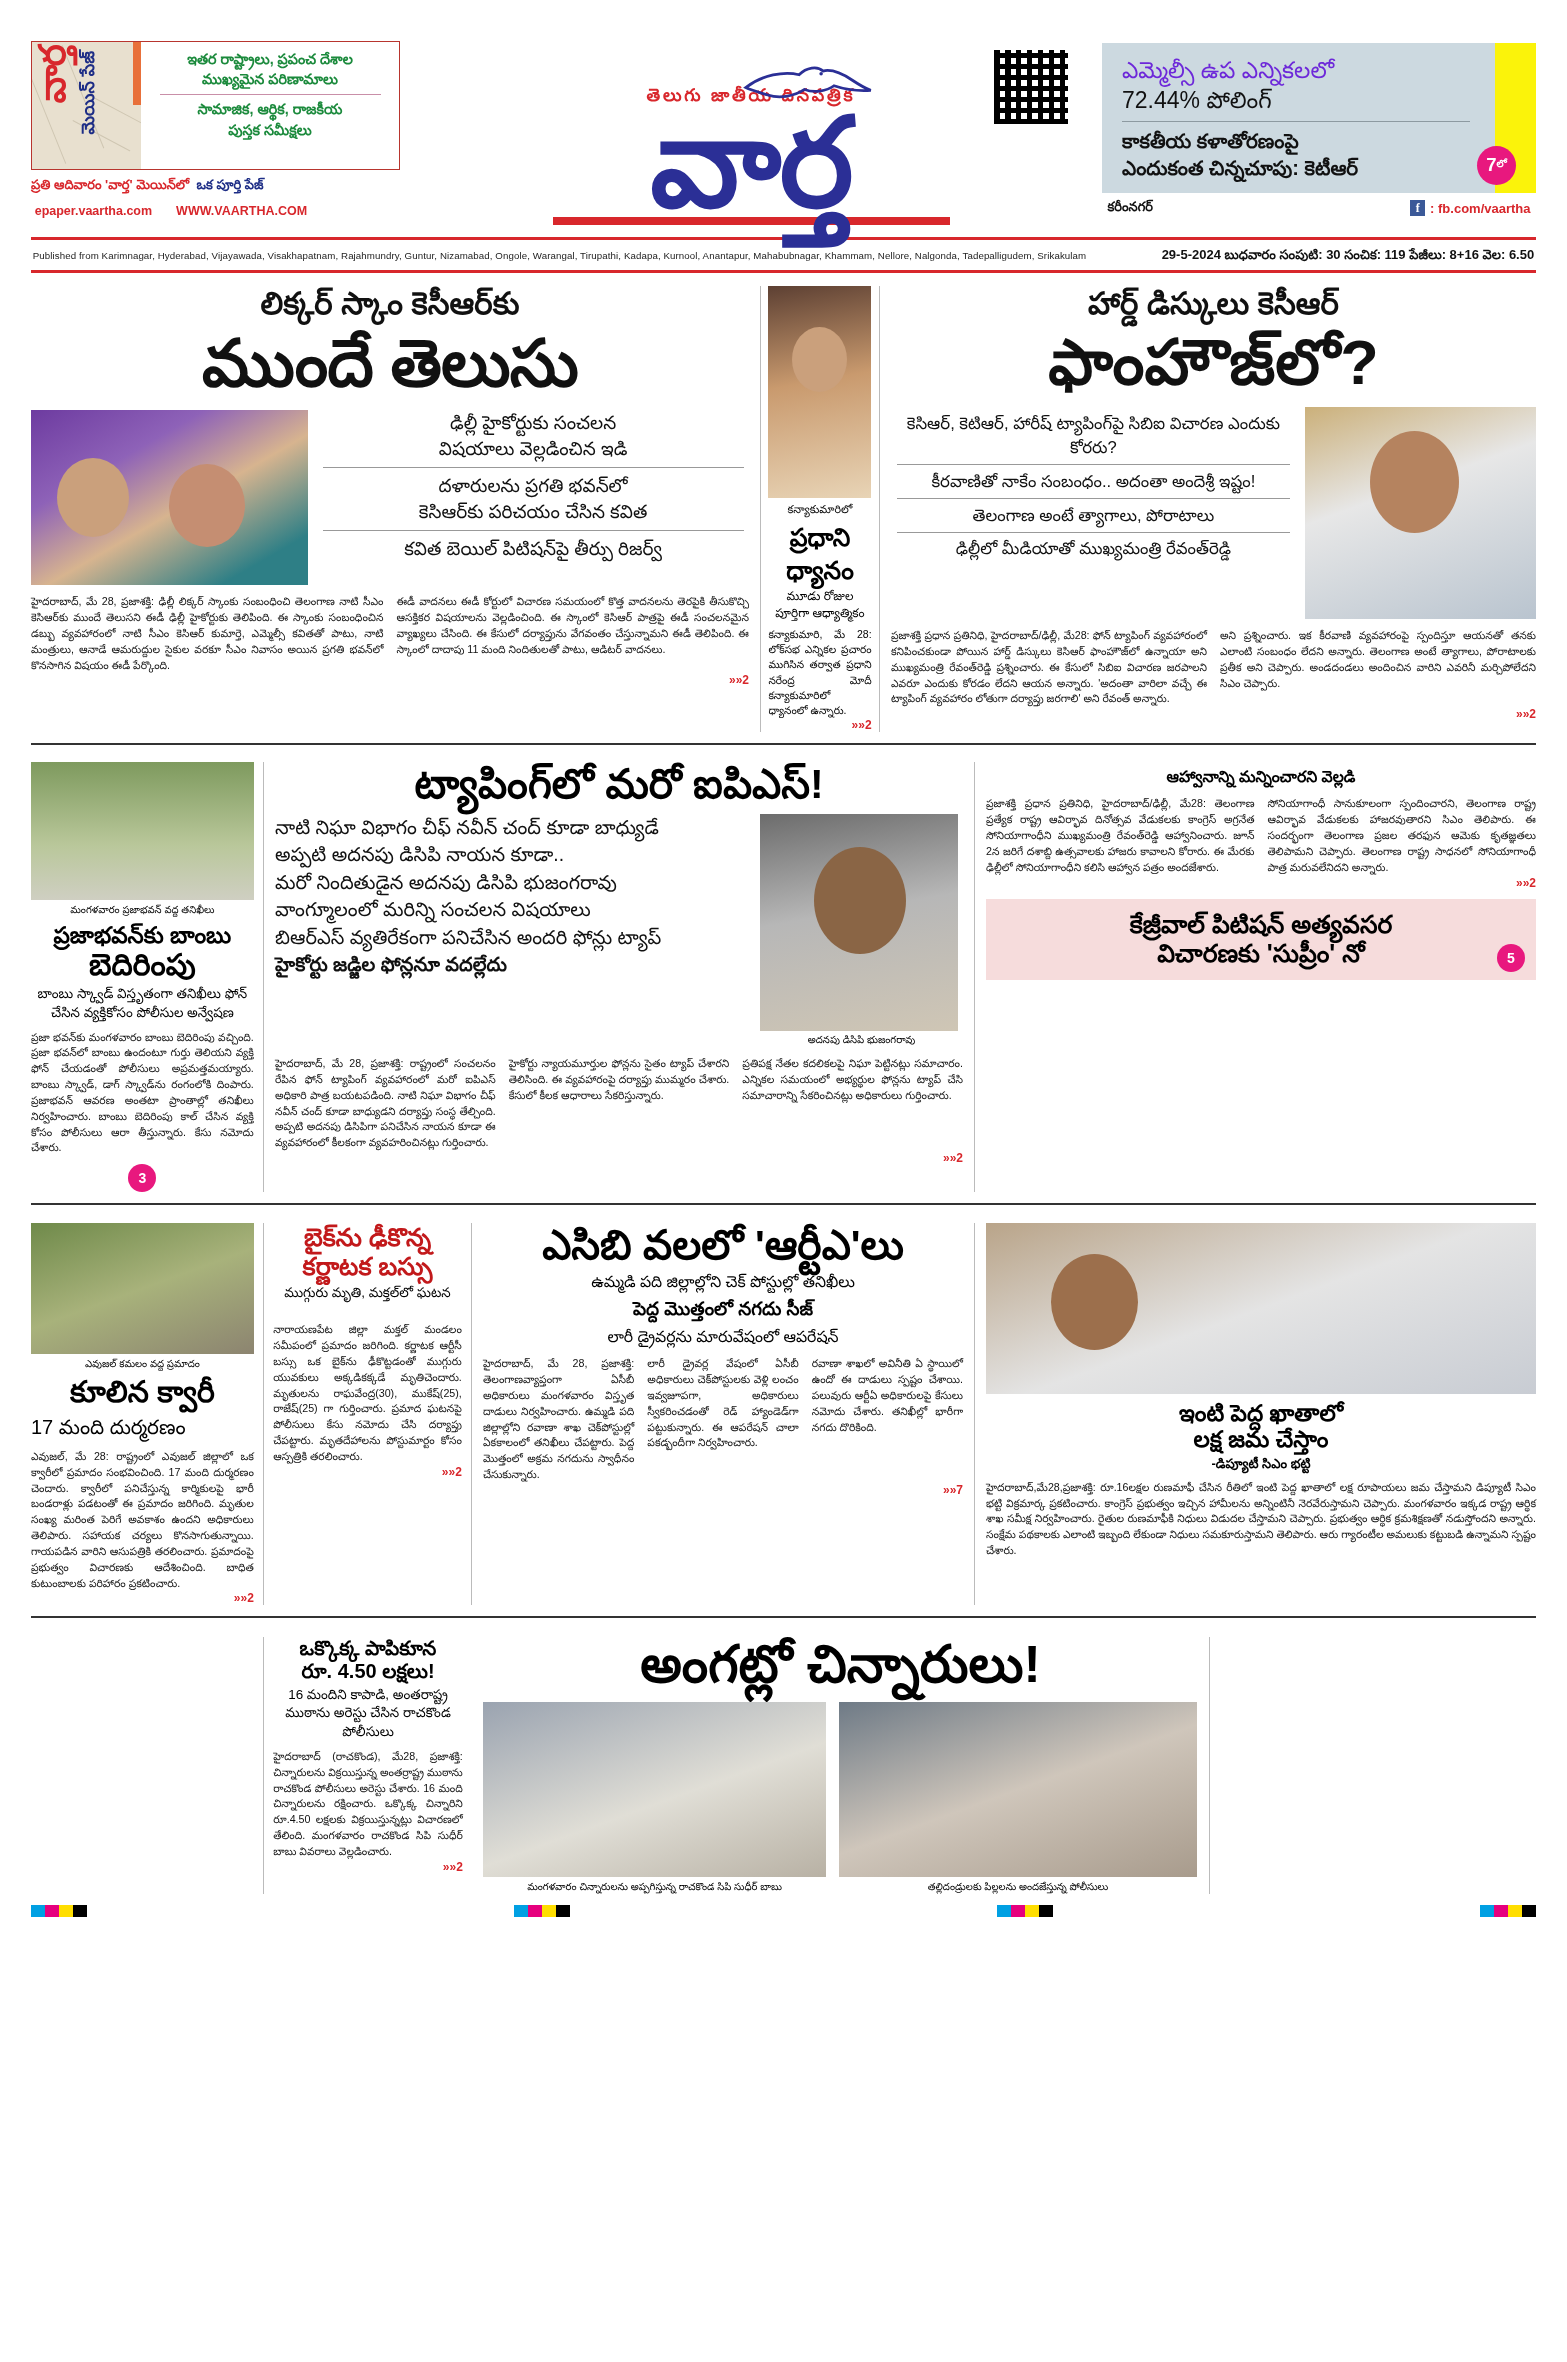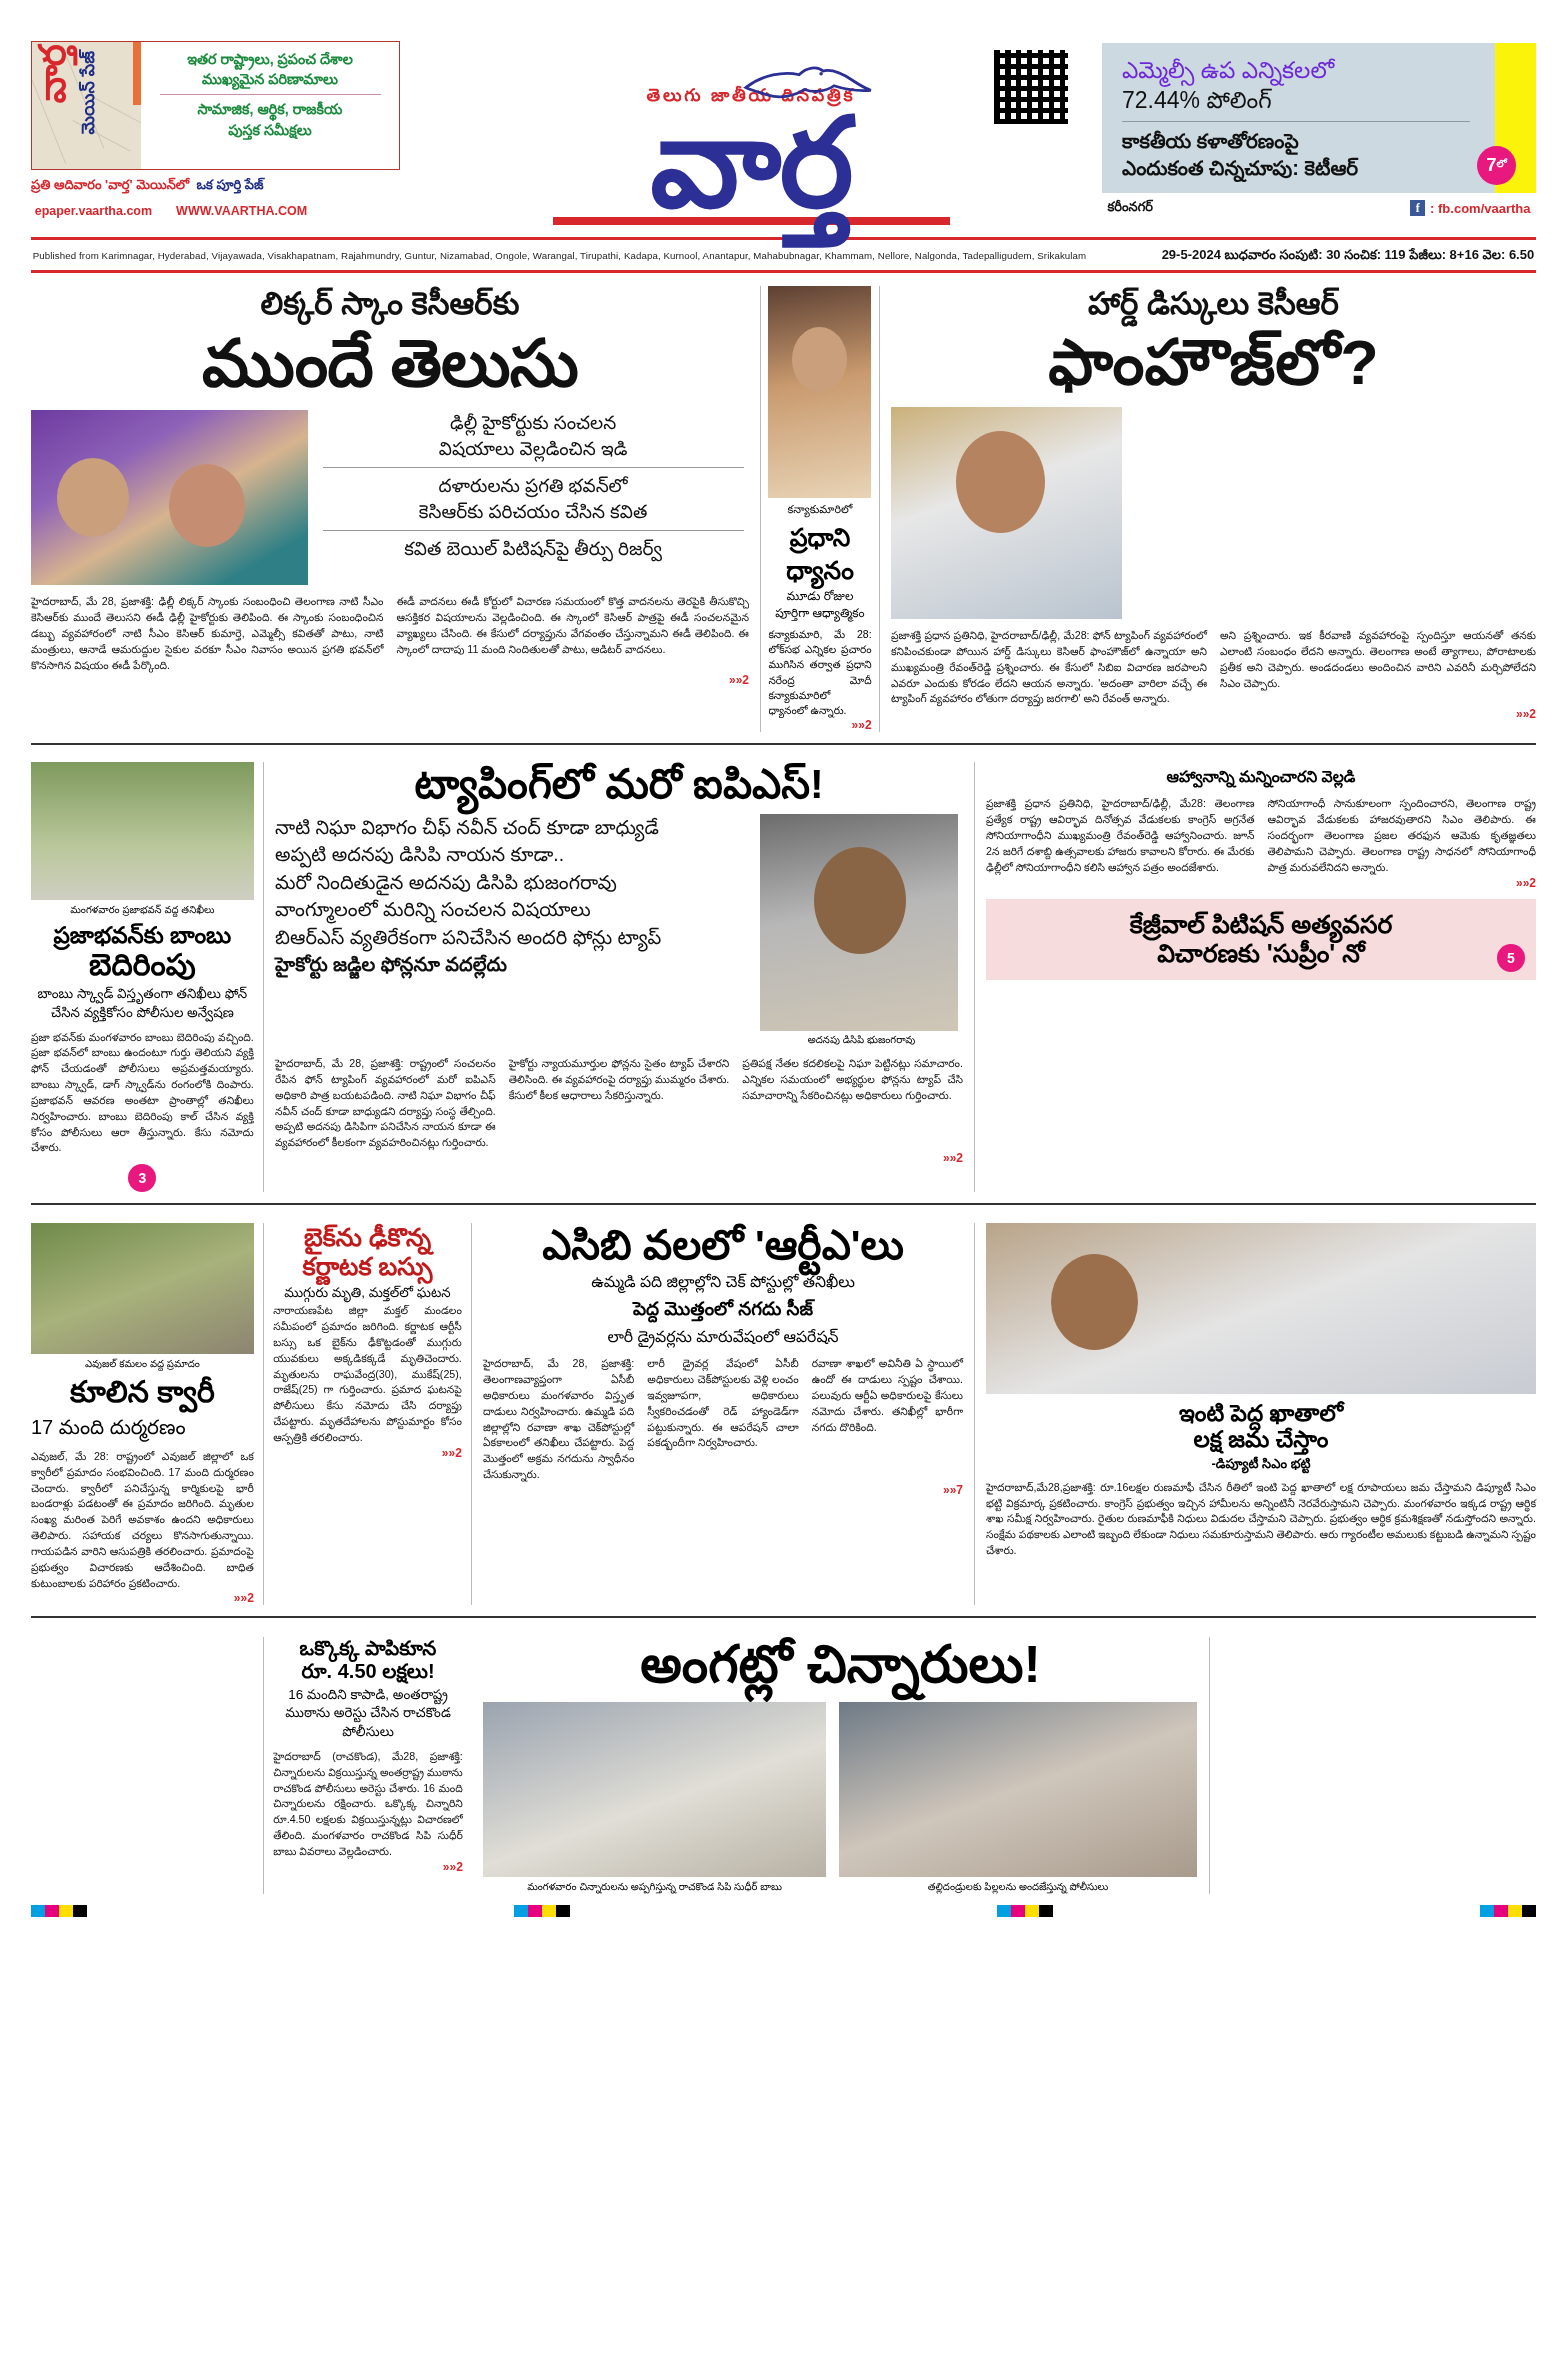--- a/index.html
+++ b/index.html
@@ -282,20 +282,29 @@
       <div class="mid-head">ధ్యానం</div>
       <div class="mid-sub">మూడు రోజుల పూర్తిగా ఆధ్యాత్మికం</div>
       <div class="mid-body">కన్యాకుమారి, మే 28: లోక్‌సభ ఎన్నికల ప్రచారం ముగిసిన తర్వాత ప్రధాని నరేంద్ర మోదీ కన్యాకుమారిలో ధ్యానంలో ఉన్నారు.</div>
       <div class="jump">»»2</div>
     </div>
 
     <div class="lead-right">
       <div class="kicker">హార్డ్ డిస్కులు కెసీఆర్</div>
       <div class="bighead-r">ఫాంహౌజ్‌లో?</div>
       <div class="lead-body">
+        <div class="subdeck" style="padding-top:5.5px">
+          <div class="d" style="font-size:16.6px">కెసిఆర్, కెటిఆర్, హారీష్ ట్యాపింగ్‌పై సిబిఐ విచారణ ఎందుకు కోరరు?</div>
+          <hr>
+          <div class="d" style="font-size:16.6px">కీరవాణితో నాకేం సంబంధం.. అదంతా అందెశ్రీ ఇష్టం!</div>
+          <hr>
+          <div class="d" style="font-size:16.6px">తెలంగాణ అంటే త్యాగాలు, పోరాటాలు</div>
+          <hr>
+          <div class="d" style="font-size:16.6px">ఢిల్లీలో మీడియాతో ముఖ్యమంత్రి రేవంత్‌రెడ్డి</div>
+        </div>
         <div class="photo revanth">
           <div class="face" style="left:65px;top:24px;width:89px;height:102px;background:#b5835f;"></div>
         </div>
       </div>
       <div class="cols2">
         <div class="col" style="flex:1">ప్రజాశక్తి ప్రధాన ప్రతినిధి, హైదరాబాద్/ఢిల్లీ, మే28: ఫోన్ ట్యాపింగ్ వ్యవహారంలో కనిపించకుండా పోయిన హార్డ్ డిస్కులు కెసిఆర్ ఫాంహౌజ్‌లో ఉన్నాయా అని ముఖ్యమంత్రి రేవంత్‌రెడ్డి ప్రశ్నించారు. ఈ కేసులో సిబిఐ విచారణ జరపాలని ఎవరూ ఎందుకు కోరడం లేదని ఆయన అన్నారు. 'అదంతా వారిలా వచ్చే ఈ ట్యాపింగ్ వ్యవహారం లోతుగా దర్యాప్తు జరగాలి' అని రేవంత్ అన్నారు.</div>
         <div class="col" style="flex:1">అని ప్రశ్నించారు. ఇక కీరవాణి వ్యవహారంపై స్పందిస్తూ ఆయనతో తనకు ఎలాంటి సంబంధం లేదని అన్నారు. తెలంగాణ అంటే త్యాగాలు, పోరాటాలకు ప్రతీక అని చెప్పారు. అండదండలు అందించిన వారిని ఎవరినీ మర్చిపోలేదని సిఎం చెప్పారు.</div>
       </div>
       <div class="jump">»»2</div>
     </div>
@@ -369,21 +378,21 @@
       <div class="hd-md" style="margin-top:4.6px">కూలిన క్వారీ</div>
       <div class="deck">17 మంది దుర్మరణం</div>
       <div class="col" style="margin-top:7.4px">ఎవుజల్, మే 28: రాష్ట్రంలో ఎవుజల్ జిల్లాలో ఒక క్వారీలో ప్రమాదం సంభవించింది. 17 మంది దుర్మరణం చెందారు. క్వారీలో పనిచేస్తున్న కార్మికులపై భారీ బండరాళ్లు పడటంతో ఈ ప్రమాదం జరిగింది. మృతుల సంఖ్య మరింత పెరిగే అవకాశం ఉందని అధికారులు తెలిపారు. సహాయక చర్యలు కొనసాగుతున్నాయి. గాయపడిన వారిని ఆసుపత్రికి తరలించారు. ప్రమాదంపై ప్రభుత్వం విచారణకు ఆదేశించింది. బాధిత కుటుంబాలకు పరిహారం ప్రకటించారు.</div>
       <div class="jump">»»2</div>
     </div>
 
     <div class="b3-c2">
       <div class="red-head">బైక్‌ను ఢీకొన్న</div>
       <div class="red-head">కర్ణాటక బస్సు</div>
       <div class="deck-sm">ముగ్గురు మృతి, మక్తల్‌లో ఘటన</div>
-      <div class="col" style="margin-top:1px">నారాయణపేట జిల్లా మక్తల్ మండలం సమీపంలో ప్రమాదం జరిగింది. కర్ణాటక ఆర్టీసీ బస్సు ఒక బైక్‌ను ఢీకొట్టడంతో ముగ్గురు యువకులు అక్కడికక్కడే మృతిచెందారు. మృతులను రాఘవేంద్ర(30), ముకేష్(25), రాజేష్(25) గా గుర్తించారు. ప్రమాద ఘటనపై పోలీసులు కేసు నమోదు చేసి దర్యాప్తు చేపట్టారు. మృతదేహాలను పోస్టుమార్టం కోసం ఆస్పత్రికి తరలించారు.</div>
+      <div class="col" style="margin-top:20px">నారాయణపేట జిల్లా మక్తల్ మండలం సమీపంలో ప్రమాదం జరిగింది. కర్ణాటక ఆర్టీసీ బస్సు ఒక బైక్‌ను ఢీకొట్టడంతో ముగ్గురు యువకులు అక్కడికక్కడే మృతిచెందారు. మృతులను రాఘవేంద్ర(30), ముకేష్(25), రాజేష్(25) గా గుర్తించారు. ప్రమాద ఘటనపై పోలీసులు కేసు నమోదు చేసి దర్యాప్తు చేపట్టారు. మృతదేహాలను పోస్టుమార్టం కోసం ఆస్పత్రికి తరలించారు.</div>
       <div class="jump">»»2</div>
     </div>
 
     <div class="b3-c3">
       <div class="hd-lg">ఎసిబి వలలో 'ఆర్టీఎ'లు</div>
       <div class="deck-sm" style="font-size:15.7px">ఉమ్మడి పది జిల్లాల్లోని చెక్ పోస్టుల్లో తనిఖీలు</div>
       <div class="deck-sm" style="font-size:18.5px;font-weight:600">పెద్ద మొత్తంలో నగదు సీజ్</div>
       <div class="deck-sm" style="font-size:15.7px">లారీ డ్రైవర్లను మారువేషంలో ఆపరేషన్</div>
       <div class="cols2">
         <div class="col" style="flex:1">హైదరాబాద్, మే 28, ప్రజాశక్తి: తెలంగాణవ్యాప్తంగా ఏసీబీ అధికారులు మంగళవారం విస్తృత దాడులు నిర్వహించారు. ఉమ్మడి పది జిల్లాల్లోని రవాణా శాఖ చెక్‌పోస్టుల్లో ఏకకాలంలో తనిఖీలు చేపట్టారు. పెద్ద మొత్తంలో అక్రమ నగదును స్వాధీనం చేసుకున్నారు.</div>

